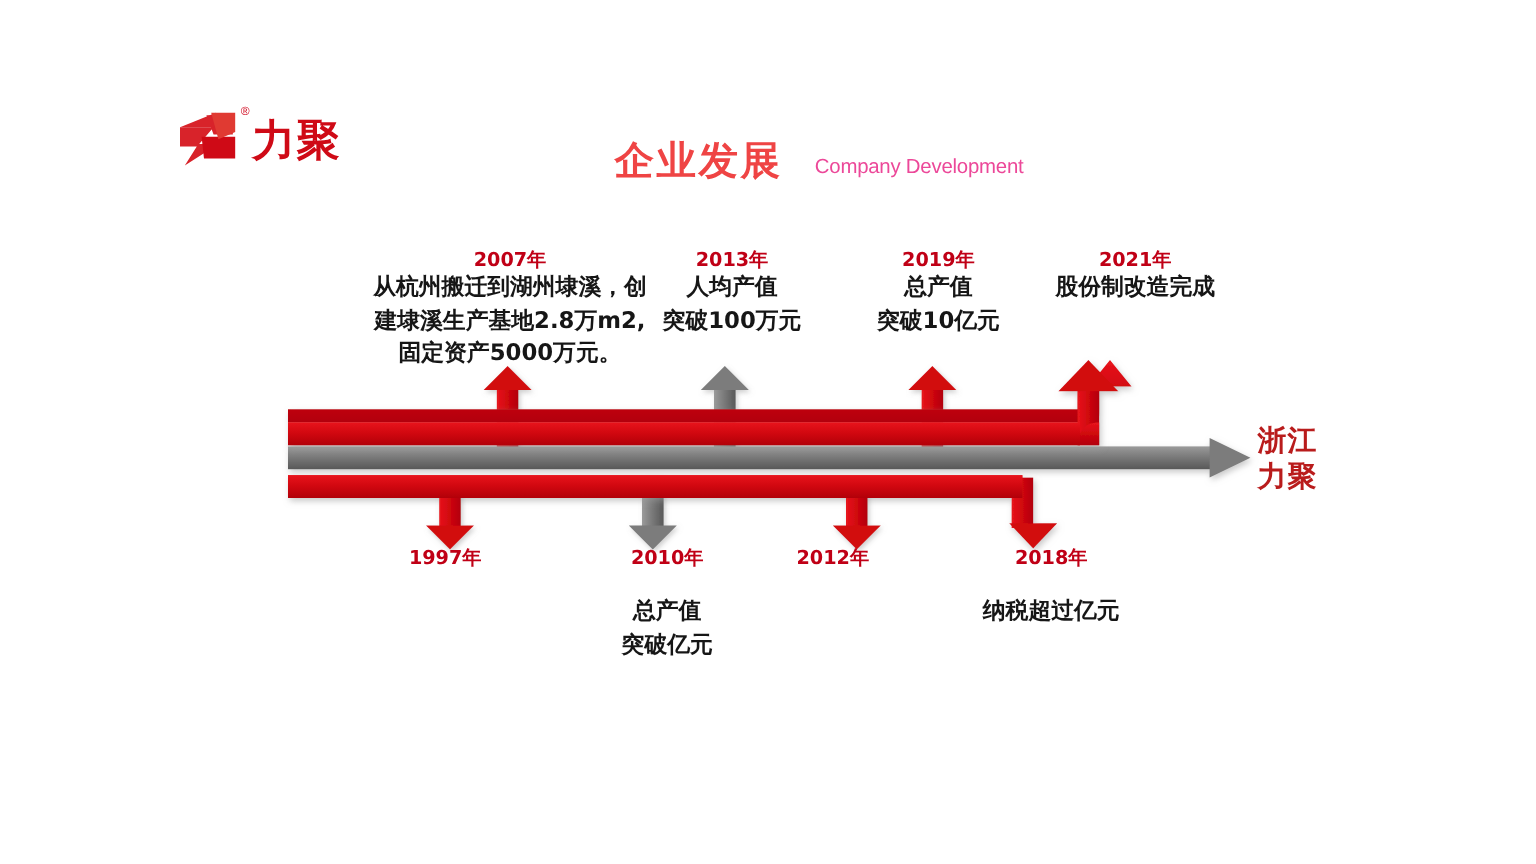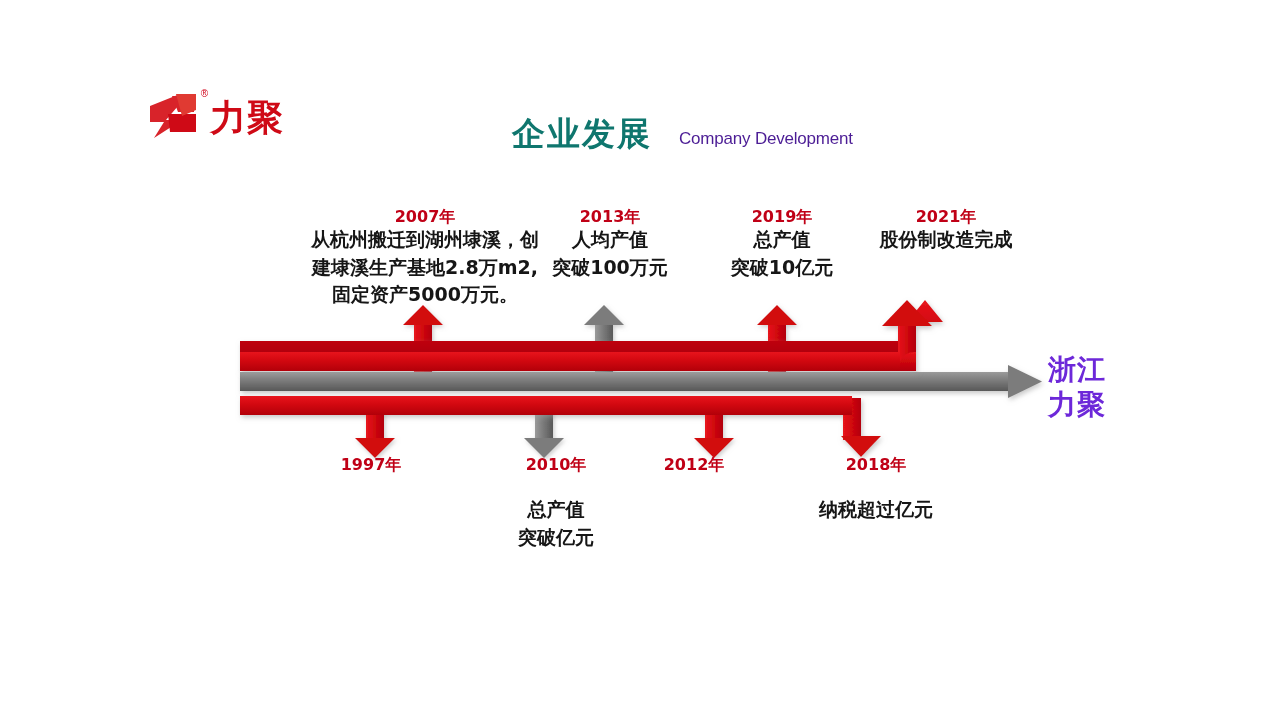--- a/index.html
+++ b/index.html
@@ -31,38 +31,38 @@
     letter-spacing: 1px; line-height: 1;
     font-family: "DejaVu Sans", "Liberation Sans", sans-serif;
   }
 
   
   #title-block {
     position: absolute; left: 512px; top: 117px;
     display: flex; align-items: flex-end; gap: 27px;
   }
   #title-cn {
-    font-size: 33px; font-weight: bold; color: #0f766e;
+    font-size: 33px; font-weight: bold; color: #ef4444;
     letter-spacing: 2px; line-height: 1;
     font-family: "DejaVu Sans", "Liberation Sans", sans-serif;
   }
   #title-en {
-    font-size: 17px; color: #4c1d95; line-height: 1;
+    font-size: 17px; color: #ec4899; line-height: 1;
     padding-bottom: 3px; letter-spacing: -0.2px;
     font-family: "Liberation Sans", sans-serif;
   }
 
   
   #timeline { position: absolute; left: 0; top: 0; width: 1280px; height: 720px; }
   #timeline svg { display: block; }
 
   
   #end-label {
     position: absolute; left: 1048px; top: 352px;
-    font-size: 28px; font-weight: bold; color: #6d28d9;
+    font-size: 24px; font-weight: bold; color: #b91c1c;
     line-height: 1.25; letter-spacing: 1px;
     font-family: "DejaVu Sans", "Liberation Sans", sans-serif;
   }
 
   
   .event { position: absolute; text-align: center; }
   .event .year {
     color: #c00016; font-weight: bold; font-size: 16px;
     line-height: 1.2; white-space: nowrap;
     font-family: "DejaVu Sans", "Liberation Sans", sans-serif;

